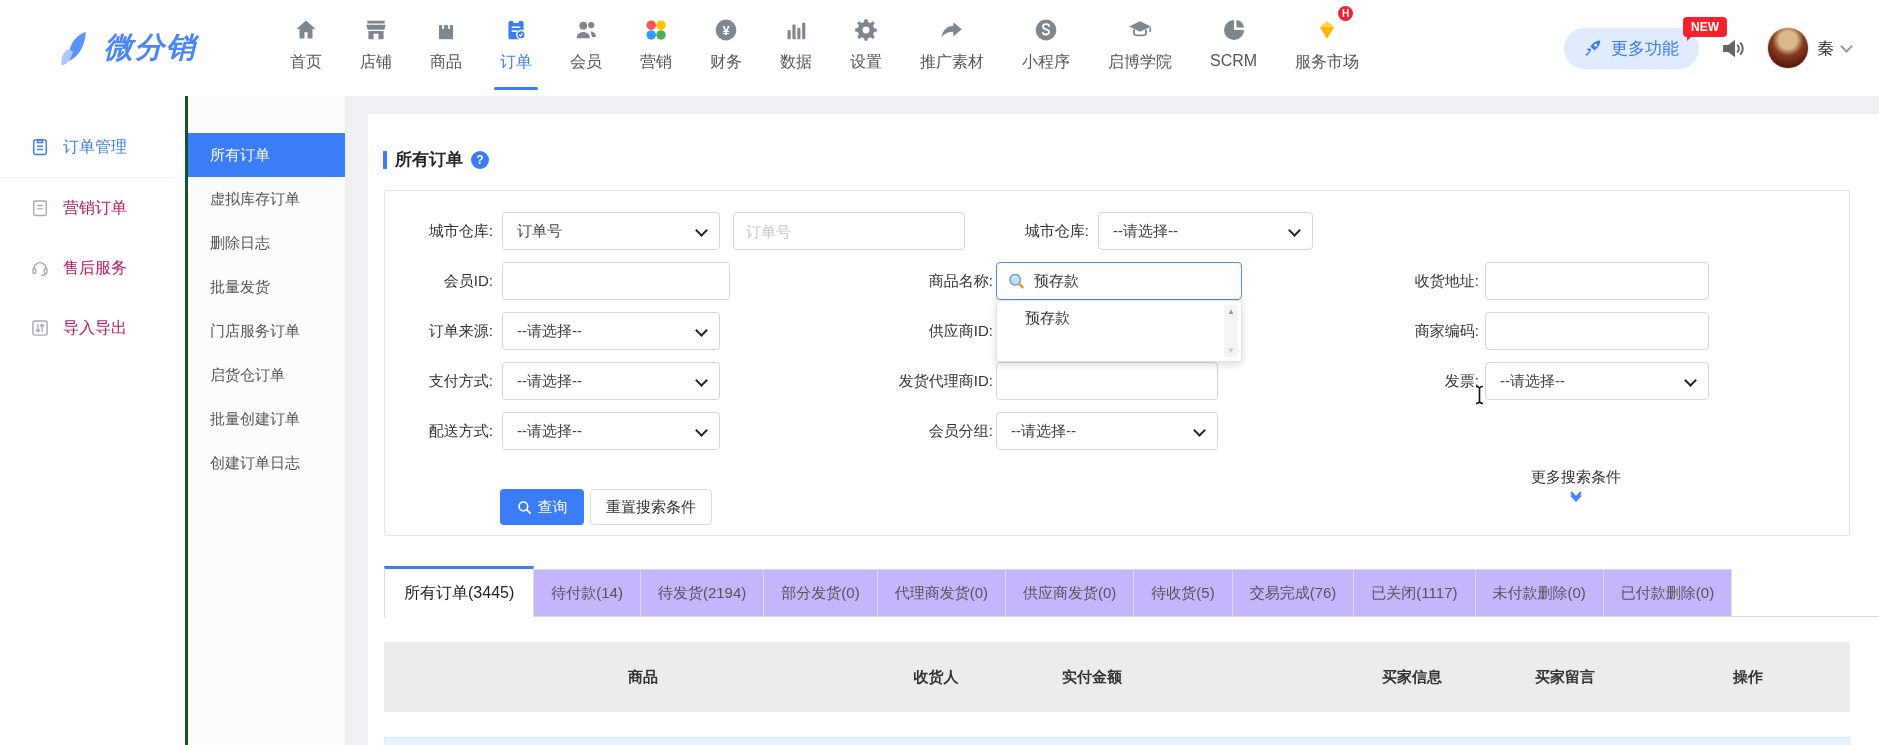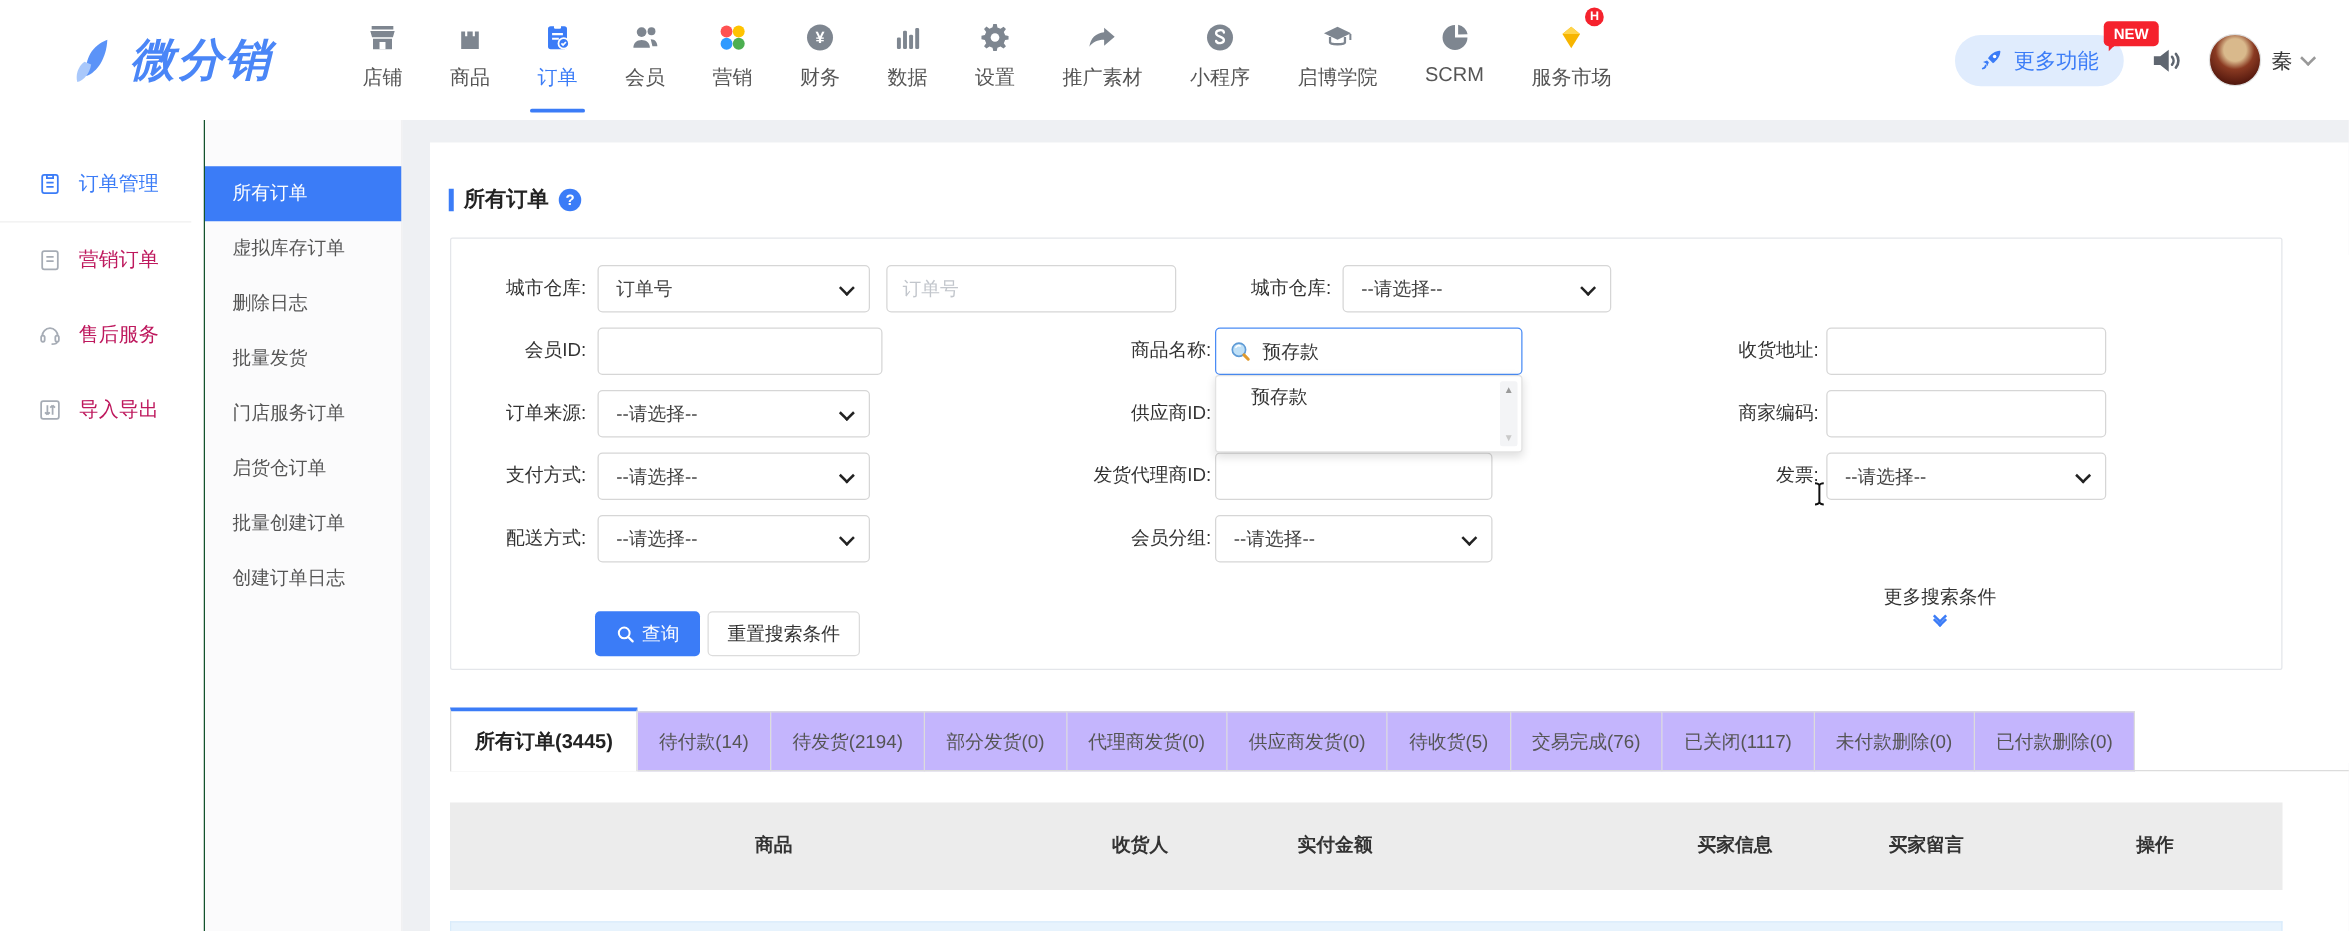--- a/index.html
+++ b/index.html
@@ -1,40 +1,40 @@
 <!DOCTYPE html>
 <html><head>
 <meta charset="utf-8">
 <style>
   html,body{margin:0;padding:0;width:1879px;height:745px;overflow:hidden;
     font-family:"Liberation Sans","DejaVu Sans",sans-serif;background:#fff;}
   *{box-sizing:border-box;}
   
   .header{position:absolute;top:0;left:0;right:0;height:96px;background:#fff;display:flex;align-items:center;z-index:20;}
   .logo{display:flex;align-items:center;gap:10px;margin-left:56px;width:205px;cursor:pointer;}
-  .logo-text{font-size:36px;font-weight:bold;font-style:italic;color:#4a86f7;letter-spacing:2px;}
+  .logo-text{font-size:29px;font-weight:bold;font-style:italic;color:#4a86f7;letter-spacing:2px;}
   .topnav{display:flex;align-items:flex-start;margin-left:10px;}
   .nav-item{position:relative;height:96px;padding:15px 19px 0;display:flex;flex-direction:column;align-items:center;gap:7px;cursor:pointer;}
   .nav-icon{height:30px;display:flex;align-items:center;position:relative;}
   .nav-label{font-size:16px;color:#555;white-space:nowrap;}
   .nav-item.active .nav-label{color:#3b7cf7;}
   .nav-item.active::after{content:"";position:absolute;bottom:6px;left:50%;transform:translateX(-50%);width:44px;height:3px;background:#3b7cf7;border-radius:2px;}
   .h-badge{position:absolute;top:-9px;right:-13px;width:15px;height:15px;border-radius:50%;background:#f5222d;color:#fff;font-size:10px;font-weight:bold;display:flex;align-items:center;justify-content:center;}
   .header-right{margin-left:auto;display:flex;align-items:center;margin-right:28px;gap:20px;}
   .more-pill{position:relative;display:flex;align-items:center;gap:9px;background:#e0ecfd;color:#3b7cf7;font-size:17px;padding:9px 20px;border-radius:22px;cursor:pointer;}
   .new-badge{position:absolute;top:-11px;right:-28px;background:#f5222d;color:#fff;font-size:12px;font-weight:bold;padding:3px 8px;border-radius:4px;}
   .new-badge::after{content:"";position:absolute;left:4px;bottom:-4px;border:4px solid transparent;border-top-color:#f5222d;border-left-color:#f5222d;}
   .avatar-group{display:flex;align-items:center;gap:8px;cursor:pointer;}
   .avatar{width:42px;height:42px;border-radius:50%;border:1px solid #e0e0e0;
     background:radial-gradient(circle at 50% 30%,#d9b98c 0 26%,#8a3a22 45%,#5a1c10 75%,#2e0d06);}
   .user-name{font-size:17px;color:#333;}
   .chev-sm{width:9px;height:9px;border-right:2px solid #999;border-bottom:2px solid #999;transform:rotate(45deg);margin-top:-4px;}
   
   .body-row{position:absolute;top:96px;left:0;right:0;bottom:0;display:flex;}
-  .sidebar{width:164px;background:#fff;border-right:1px solid #14532d;padding-top:21px;}
+  .sidebar{width:188px;background:#fff;border-right:3px solid #14532d;padding-top:21px;}
   .side-item{height:60px;display:flex;align-items:center;gap:13px;padding-left:30px;font-size:16px;color:#be185d;cursor:pointer;}
   .side-item.active{color:#3b7cf7;}
   .side-divider{height:1px;background:#efefef;margin-right:10px;}
   .submenu{width:158px;background:#fbfbfc;border-right:1px solid #eeeeee;padding-top:37px;}
   .sub-item{height:44px;line-height:44px;padding-left:22px;font-size:15px;color:#555;cursor:pointer;white-space:nowrap;}
   .sub-item.active{background:#3b7cf7;color:#fff;}
   .main{flex:1;background:#eef0f3;position:relative;}
   .card{position:absolute;left:22px;top:18px;right:0;bottom:0;background:#fff;}
   
   .title-row{position:absolute;left:15px;top:34px;display:flex;align-items:center;gap:8px;}
@@ -59,41 +59,49 @@
   .btn-reset{position:absolute;left:205px;top:298px;width:122px;height:36px;background:#fff;border:1px solid #dcdcdc;border-radius:4px;color:#333;font-size:15px;display:flex;align-items:center;justify-content:center;cursor:pointer;}
   .more-link{position:absolute;left:1146px;top:277px;height:20px;display:flex;align-items:center;gap:5px;font-size:15px;color:#333;cursor:pointer;flex-direction:column;}
   .dbl-chev{display:flex;flex-direction:column;gap:0px;margin-top:2px;}
   .dbl-chev i{width:8px;height:8px;border-right:2px solid #3b7cf7;border-bottom:2px solid #3b7cf7;transform:rotate(45deg);margin-top:-5px;}
   .ibeam{position:absolute;left:1088px;top:194px;z-index:9;}
   
   .tabs{position:absolute;left:16px;top:452px;right:0;height:51px;display:flex;align-items:flex-end;}
   .tabs::after{content:"";position:absolute;left:0;right:0;bottom:0;height:1px;background:#dcdcdc;}
   .tab{height:48px;display:flex;align-items:center;padding:0 17px;font-size:15px;color:#555;background:#c4b5fd;border:1px solid #dcdcdc;border-left:none;cursor:pointer;white-space:nowrap;}
   .tab:first-child{border-left:1px solid #dcdcdc;}
-  .tab.active{height:51px;background:#fff;border-top:3px solid #3b7cf7;border-bottom:none;border-left:1px solid #dcdcdc;font-weight:bold;font-size:16px;color:#222;z-index:2;padding:0 19px;}
+  .tab.active{height:51px;background:#fff;border-top:3px solid #3b7cf7;border-bottom:none;border-left:1px solid #dcdcdc;font-weight:normal;font-size:16px;color:#222;z-index:2;padding:0 19px;}
   
   .thead{position:absolute;left:16px;top:528px;width:1466px;height:70px;background:#ececec;}
   .th{position:absolute;top:0;height:70px;line-height:70px;transform:translateX(-50%);font-size:15px;font-weight:bold;color:#333;white-space:nowrap;}
   .row-strip{position:absolute;left:16px;top:623px;width:1466px;height:8px;background:#e7f3fd;border:1px solid #d9ecfb;border-bottom:none;}
   svg{display:block;}
 </style>
 </head>
 <body>
 
 <div class="header">
   <div class="logo">
     <span>
       <svg width="38" height="38" viewBox="0 0 28 28">
         <path d="M22 2C13 5.5 8.5 13 9.6 23.5 16 21 21.5 13 22 2z" fill="#5b93f8"></path>
         <path d="M8.5 15c-4 3-5.3 8-4.2 12 4.2-1.2 7.2-5.2 8.2-10.4z" fill="#a9c8fb"></path>
       </svg>
     </span>
     <span class="logo-text">微分销</span>
   </div>
   <div class="topnav">
+    <div class="nav-item">
+      <span class="nav-icon">
+        <svg width="26" height="26" viewBox="0 0 24 24">
+            <path d="M12 3.2L3.2 11H6v8.8h4.6V14h2.8v5.8H18V11h2.8z" fill="#7e8690"></path>
+          </svg>
+      </span>
+      <span class="nav-label">首页</span>
+    </div>
     <div class="nav-item">
       <span class="nav-icon">
         <svg width="26" height="26" viewBox="0 0 24 24">
             <path d="M4 3.5h16v2.6H4z M3 7.2h18l-1.3 4.6H4.3z M5 13h14v7.6H5z" fill="#7e8690"></path>
             <path d="M9.8 15.4h4.4v5.2H9.8z" fill="#fff"></path>
           </svg>
       </span>
       <span class="nav-label">店铺</span>
     </div>
     <div class="nav-item">

